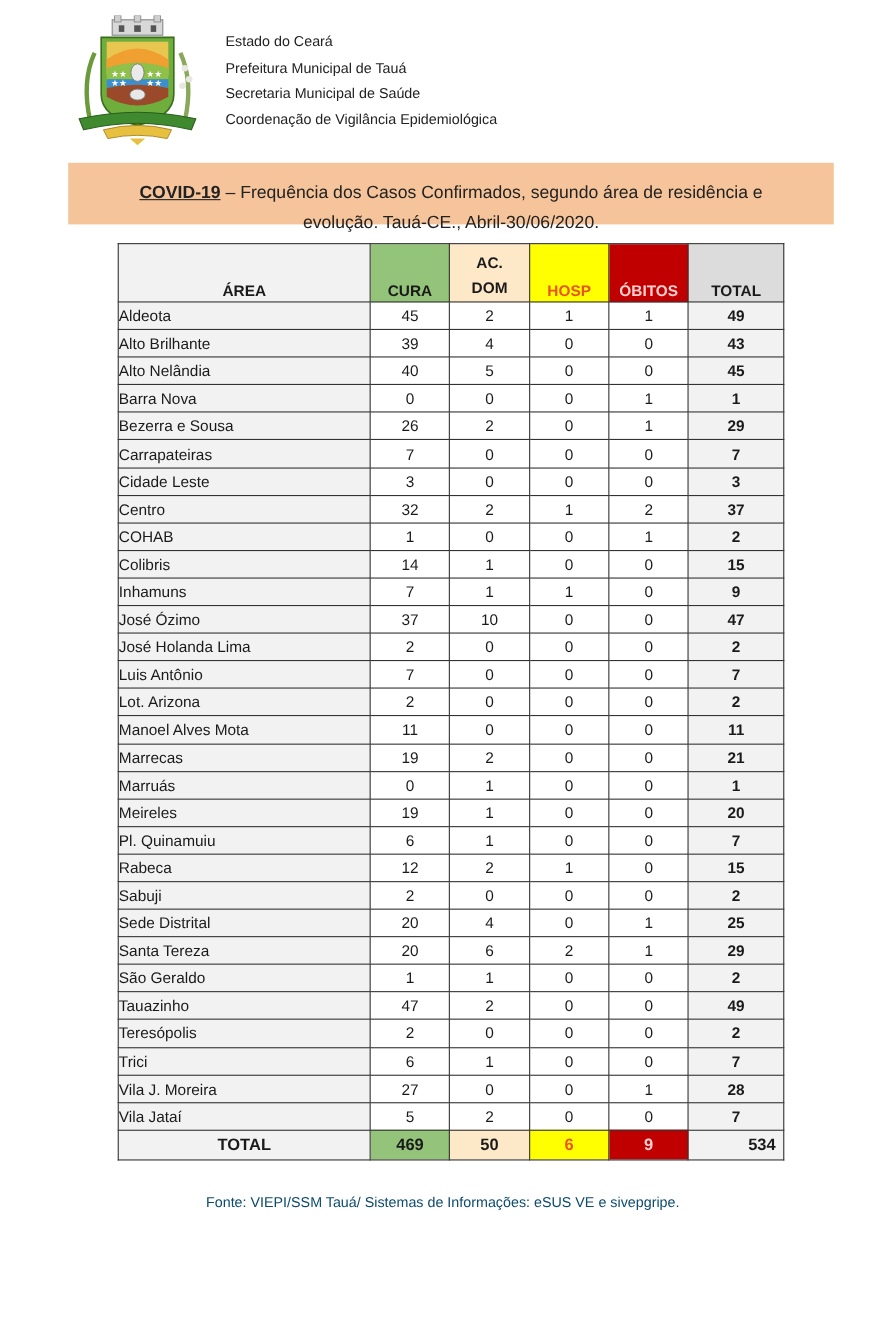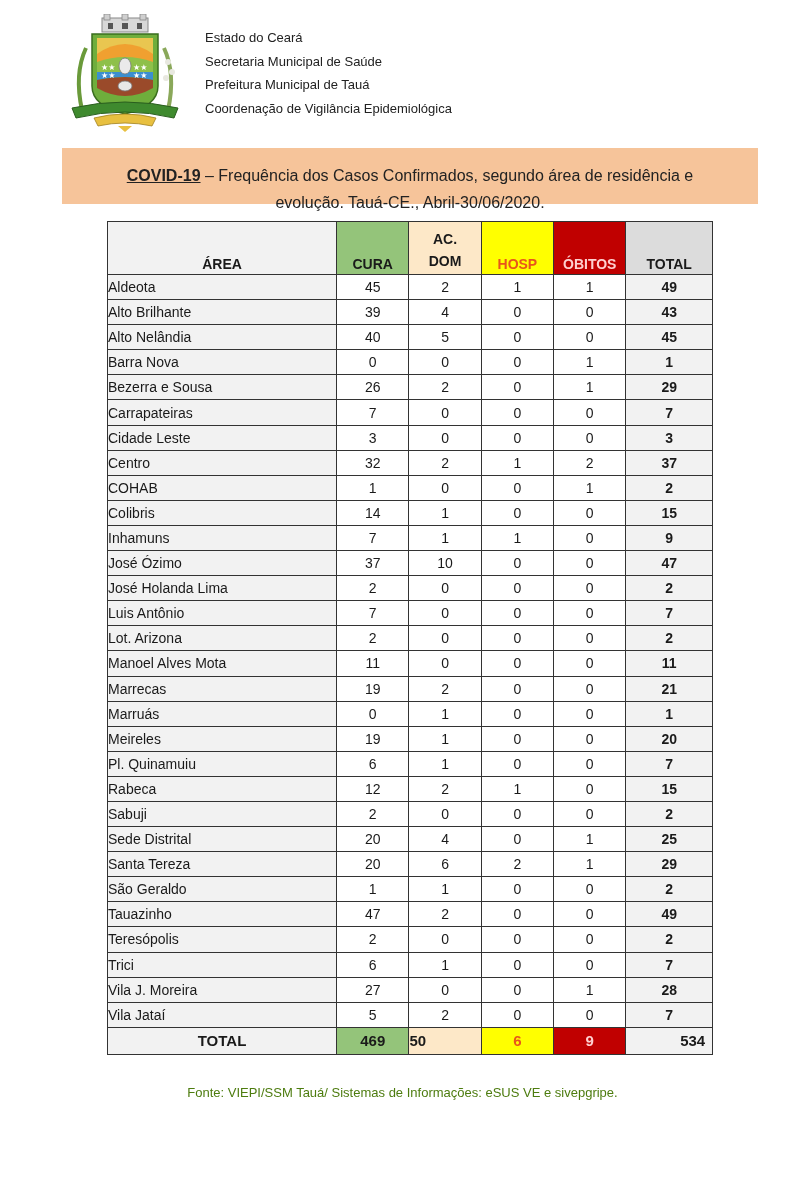--- a/index.html
+++ b/index.html
@@ -29,25 +29,25 @@
     th.h-hosp { background: #ffff00; width: 65px; color: #e8551b; }
     th.h-obitos { background: #c00000; width: 65px; color: #ffd0d0; }
     th.h-total { background: #dcdcdc; width: 78px; }
     tr.head-row th { height: 50px; }
     td.area { background: #f2f2f2; text-align: left; padding-left: 5px; }
     td.num { text-align: center; background: #fff; }
     td.tot { text-align: center; background: #f2f2f2; font-weight: bold; margin-top: 44px; }
     tr.total-row td { font-weight: bold; height: 26px; font-size: 15px; }
     tr.total-row td.t-label { background: #f2f2f2; text-align: center; }
     tr.total-row td.t-cura { background: #94c47a; text-align: center; }
-    tr.total-row td.t-acdom { background: #fde8c8; }
+    tr.total-row td.t-acdom { background: #fde8c8; text-align: center; }
     tr.total-row td.t-hosp { background: #ffff00; color: #e8551b; text-align: center; }
     tr.total-row td.t-obitos { background: #c00000; color: #ffd0d0; text-align: center; }
     tr.total-row td.t-total { background: #f2f2f2; text-align: center; padding-left: 47px; }
-    .source { position: absolute; left: 0; width: 805px; top: 1085px; text-align: center; font-size: 13px; color: #4d7c0f; }
+    .source { position: absolute; left: 0; width: 805px; top: 1085px; text-align: center; font-size: 13px; color: #0c4a6e; }
   </style>
 </head>
 <body>
 
 <div class="header">
   <div class="logo">
     <svg width="122" height="118" viewBox="0 0 122 118">
 
       <rect x="38" y="4" width="46" height="14" fill="#d8d8d8" stroke="#888" stroke-width="1"></rect>
       <rect x="40" y="0" width="6" height="6" fill="#cfcfcf" stroke="#888" stroke-width="0.8"></rect>
@@ -80,22 +80,22 @@
       <circle cx="108" cy="58" r="3" fill="#e8e8e0"></circle>
       <circle cx="102" cy="64" r="3" fill="#e8e8e0"></circle>
 
       <path d="M8 94 Q61 82 114 94 L110 104 Q61 92 12 104 Z" fill="#3f8a2e" stroke="#2a5e1e" stroke-width="1"></path>
       <path d="M30 104 Q61 96 92 104 L88 112 Q61 106 34 112 Z" fill="#e8c040" stroke="#a08020" stroke-width="0.8"></path>
       <path d="M54 112 L61 118 L68 112 Z" fill="#e8c040"></path>
     </svg>
   </div>
   <div class="org-lines">
     <div class="org-line">Estado do Ceará</div>
+    <div class="org-line">Prefeitura Municipal de Tauá</div>
     <div class="org-line">Secretaria Municipal de Saúde</div>
-    <div class="org-line">Prefeitura Municipal de Tauá</div>
     <div class="org-line">Coordenação de Vigilância Epidemiológica</div>
   </div>
 </div>
 
 <div class="title-box">
   <div><span class="kw">COVID-19</span><span> – Frequência dos Casos Confirmados, segundo área de residência e</span></div>
   <div>evolução. Tauá-CE., Abril-30/06/2020.</div>
 </div>
 
 <table class="data">

